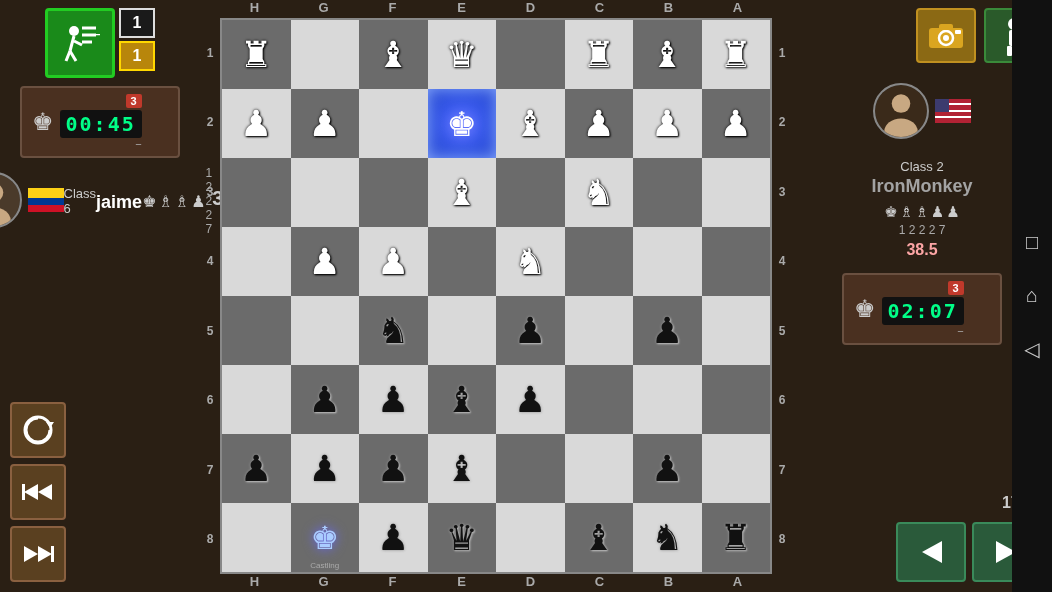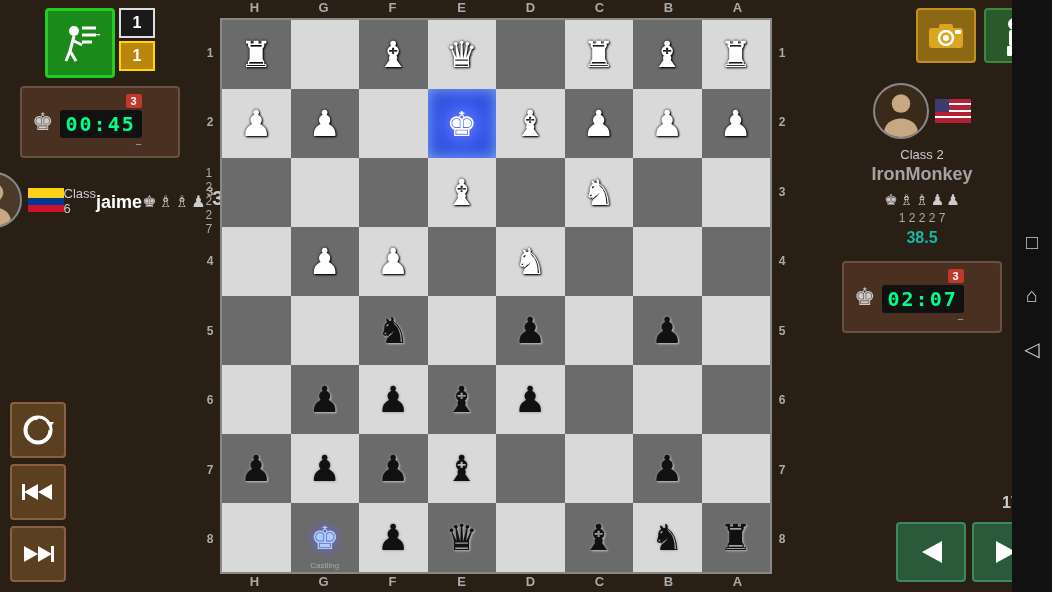--- a/index.html
+++ b/index.html
@@ -394,21 +394,21 @@
       top: 0;
       left: 0;
       width: 40%;
       height: 54%;
       background: #3C3B6E;
     }
 
     .right-class-label {
       color: #ccc;
       font-size: 13px;
-      margin-top: 4px;
+      margin-top: 16px;
       margin-bottom: 2px;
     }
 
     .right-player-name {
       color: #a3a3a3;
       font-size: 18px;
       font-weight: bold;
       margin-bottom: 6px;
     }
 
@@ -422,21 +422,21 @@
 
     .right-piece-counts {
       display: flex;
       gap: 8px;
       font-size: 12px;
       color: #aaa;
       margin-bottom: 4px;
     }
 
     .right-score {
-      color: #14b8a6;
+      color: #fca5a5;
       font-size: 16px;
       font-weight: bold;
       margin-bottom: 8px;
     }
 
     .right-timer-box {
       background: #4a3020;
       border: 2px solid #6a5040;
       border-radius: 4px;
       padding: 6px 10px;

